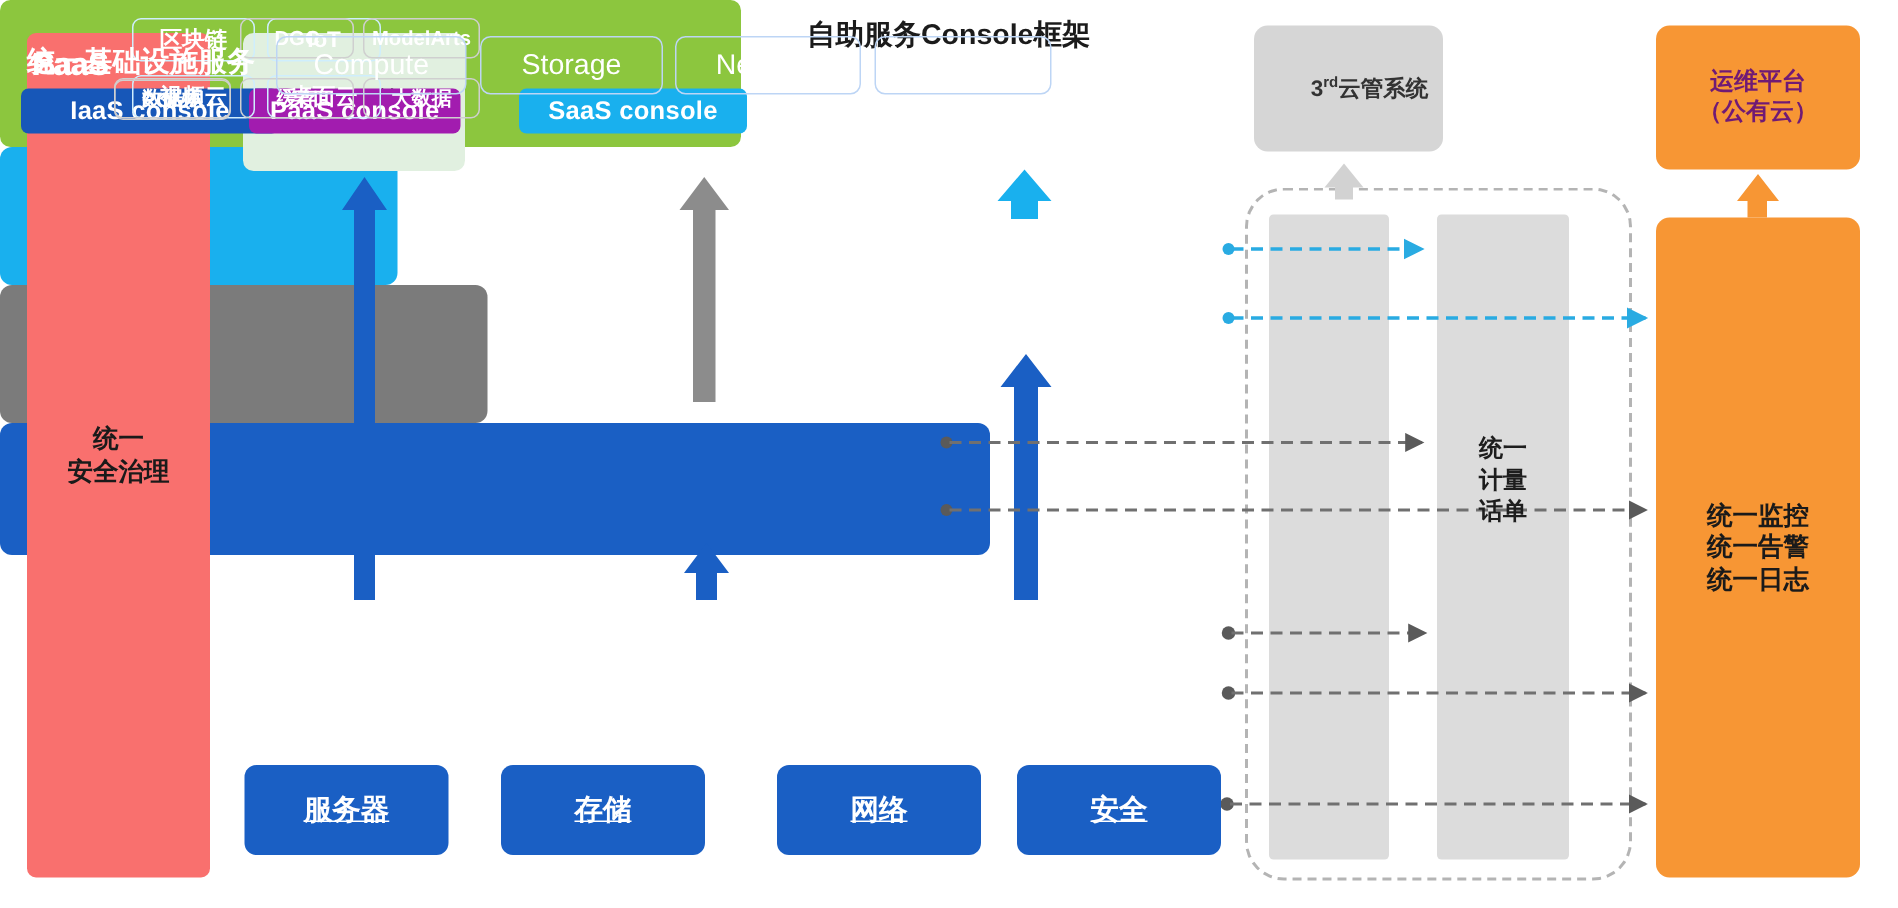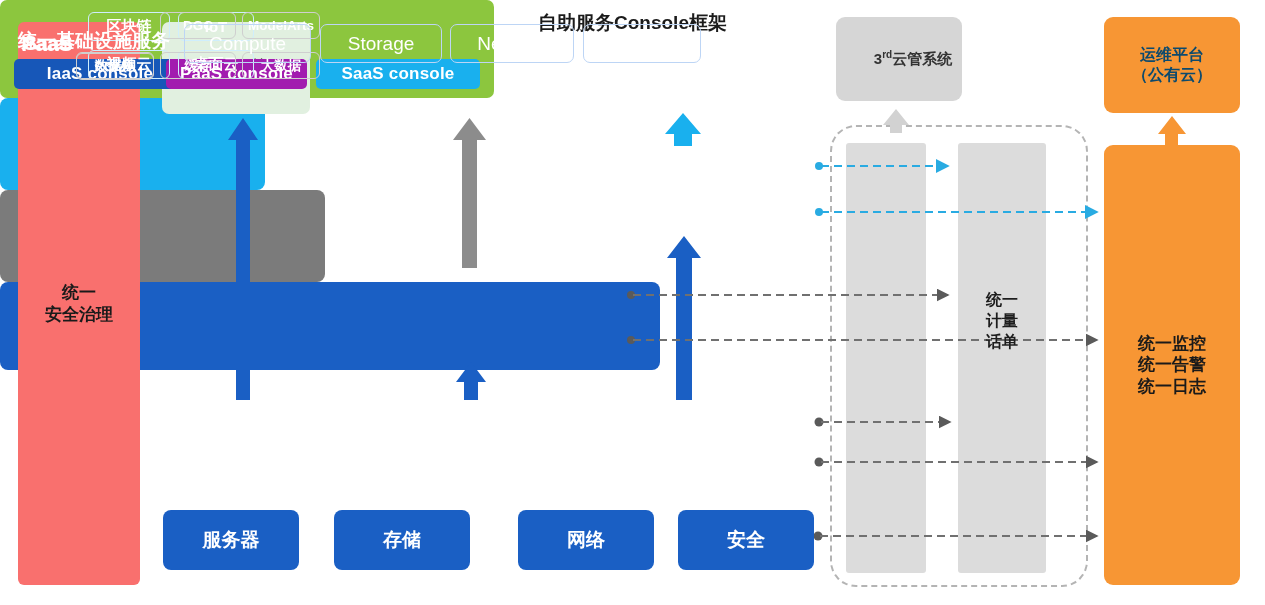--- a/index.html
+++ b/index.html
@@ -13,28 +13,28 @@
 
   
   #api-gw{left:162px;top:22px;width:148px;height:92px;background:#e1f0e0;color:#222;font-size:17px;font-weight:600;border-radius:7px;}
 
   
   #console-frame{left:322px;top:20px;width:494px;height:98px;background:#8cc63e;border-radius:7px;display:block;}
   #console-title{position:absolute;left:0;top:10px;width:100%;text-align:center;color:#1b1b1b;font-size:19px;font-weight:700;}
   .console-pill{position:absolute;top:59px;height:30px;border-radius:5px;display:flex;align-items:center;justify-content:center;color:#fff;font-size:17px;font-weight:600;letter-spacing:.2px;}
   #pill-iaas{left:14px;width:172px;background:#1757b8;}
   #pill-paas{left:166px;width:141px;background:#a21caf;}
-  #pill-saas{left:316px;width:164px;background:#19b0ee;}
+  #pill-saas{left:346px;width:152px;background:#19b0ee;}
 
   
   #third-cms{left:836px;top:17px;width:126px;height:84px;background:#d6d6d6;color:#333;font-size:15px;font-weight:600;border-radius:9px;padding-left:28px;}
   #app-mkt{left:988px;top:17px;width:78px;height:96px;background:#d6d6d6;color:#333;font-size:16px;font-weight:600;border-radius:9px;}
 
   
-  #ops-top{left:1104px;top:17px;width:136px;height:96px;background:#f79634;color:#0c4a6e;font-size:16px;font-weight:600;border-radius:9px;}
+  #ops-top{left:1104px;top:17px;width:136px;height:96px;background:#f79634;color:#701a75;font-size:16px;font-weight:600;border-radius:9px;}
   
   #ops-main{left:1104px;top:145px;width:136px;height:440px;background:#f79634;color:#1a1a1a;font-size:17px;font-weight:700;border-radius:9px;}
 
   
   #saas{left:551px;top:146px;width:265px;height:92px;background:#19b0ee;border-radius:8px;display:block;}
   #saas-label{position:absolute;left:12px;top:32px;width:72px;text-align:center;color:#fff;font-size:20px;font-weight:600;}
   .saas-chip{position:absolute;height:27px;border:1.6px solid #cfeefd;border-radius:6px;display:flex;align-items:center;justify-content:center;color:#fff;font-size:15px;font-weight:600;}
   #saas-c0{left:88px;top:12px;width:80px;}
   #saas-c1{left:178px;top:12px;width:74px;}
   #saas-c2{left:88px;top:50px;width:80px;}
@@ -54,21 +54,21 @@
   
   #infra{left:159px;top:400px;width:660px;height:88px;background:#1a5fc4;border-radius:8px;display:block;}
   #infra-label{position:absolute;left:18px;top:28px;color:#fff;font-size:19px;font-weight:700;}
   .infra-chip{position:absolute;top:24px;height:37px;border:1.7px solid #bdd5f5;border-radius:7px;display:flex;align-items:center;justify-content:center;color:#fff;font-size:19px;font-weight:500;}
   #infra-c0{left:184px;width:125px;}
   #infra-c1{left:320px;width:120px;}
   #infra-c2{left:450px;width:122px;}
   #infra-c3{left:583px;width:116px;}
 
   
-  .hw{position:absolute;top:510px;height:60px;background:#1a5fc4;border-radius:8px;display:flex;align-items:center;justify-content:center;color:#fff;font-size:19px;font-weight:600;}
+  .hw{position:absolute;top:510px;height:60px;background:#1a5fc4;border-radius:8px;display:flex;align-items:center;justify-content:center;color:#fff;font-size:19px;font-weight:600;text-decoration:underline;}
   #hw0{left:163px;width:136px;}
   #hw1{left:334px;width:136px;}
   #hw2{left:518px;width:136px;}
   #hw3{left:678px;width:136px;}
 
   
   #dashed-zone{position:absolute;left:830px;top:125px;width:258px;height:462px;border:2.5px dashed #b4b4b4;border-radius:26px;box-sizing:border-box;}
   .gcol{position:absolute;background:#dcdcdc;border-radius:3px;}
   #col-auth{left:846px;top:143px;width:80px;height:430px;}
   #col-meter{left:958px;top:143px;width:88px;height:430px;}

